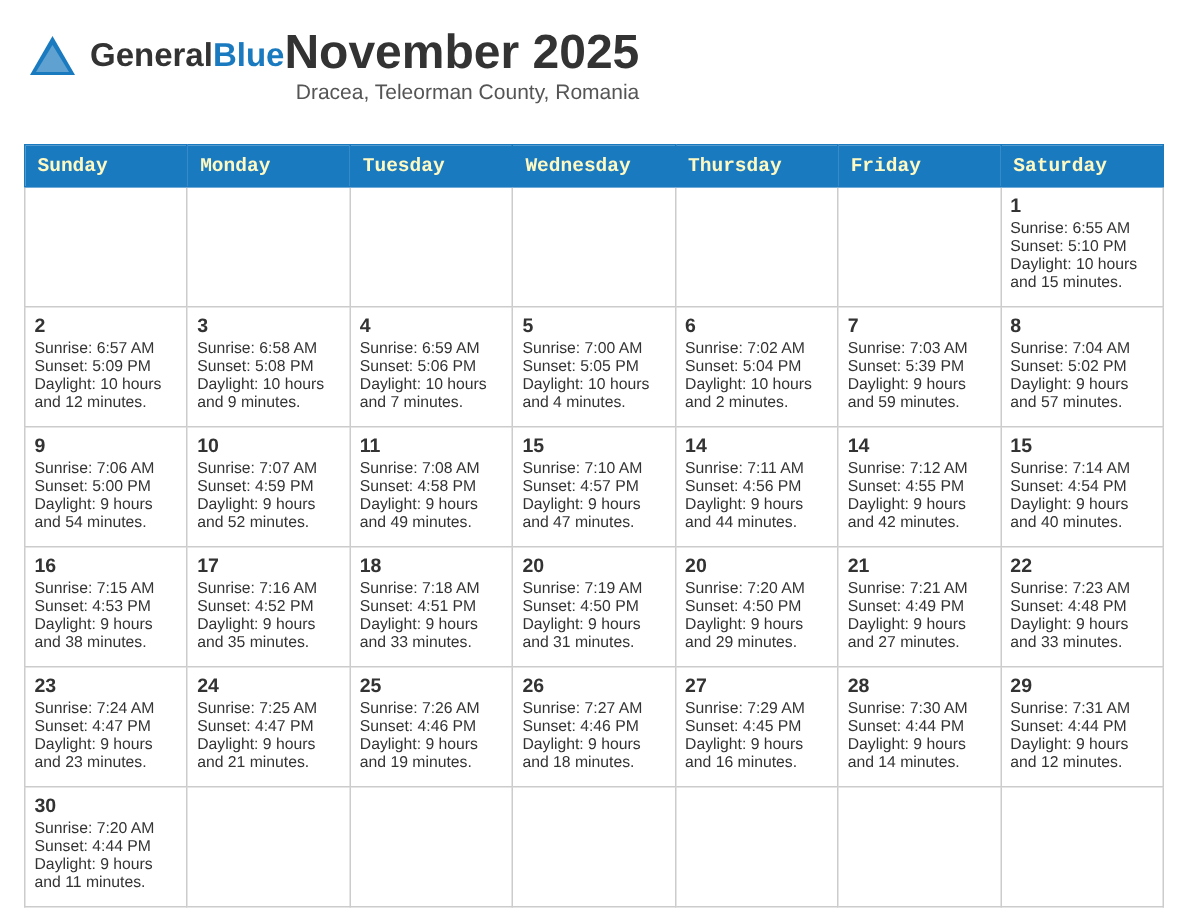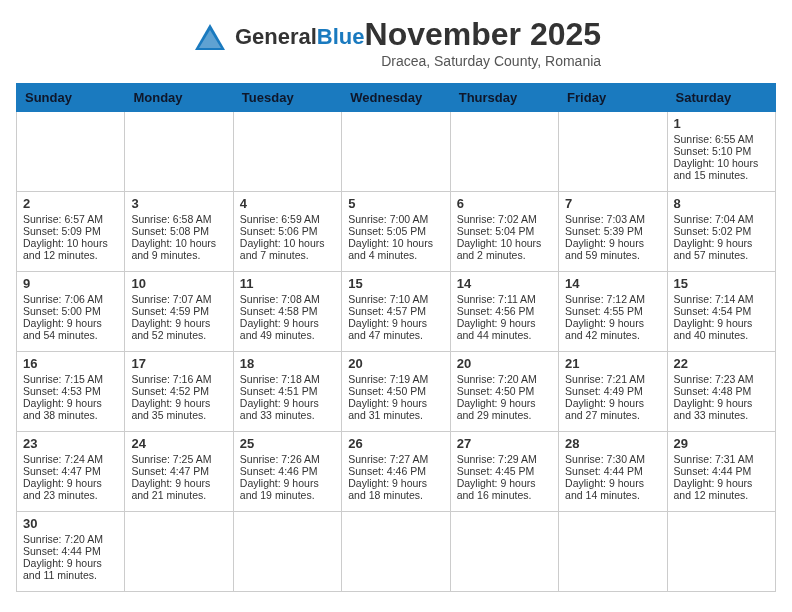--- a/index.html
+++ b/index.html
@@ -5,23 +5,23 @@
     * { margin: 0; padding: 0; box-sizing: border-box; }
     body {
       font-family: Arial, sans-serif;
       background: #fff;
       width: 792px;
       min-height: 612px;
       padding: 16px;
     }
     .header {
       display: flex;
-      justify-content: center;
+      justify-content: flex-start;
       align-items: flex-start;
-      margin-bottom: 14px;
+      margin-bottom: 27px;
     }
     .logo {
       display: flex;
       flex-direction: column;
       align-items: flex-start;
     }
     .logo-text {
       font-size: 22px;
       font-weight: bold;
       color: #333;
@@ -52,26 +52,27 @@
       font-size: 14px;
       color: #555;
     }
     .calendar {
       width: 100%;
       border-collapse: collapse;
       border: 1px solid #ccc;
     }
     .calendar th {
       background: #1a7abf;
-      color: #0f172a;
+      color: #fef9c3;
       text-align: left;
       padding: 6px 8px;
       font-size: 13px;
       font-weight: bold;
       border: 1px solid #1a7abf;
+      font-family: Liberation Mono, monospace;
     }
     .calendar td {
       border: 1px solid #ccc;
       vertical-align: top;
       padding: 4px 6px;
       font-size: 10.5px;
       color: #333;
       width: calc(100% / 7);
       height: 80px;
     }
@@ -99,21 +100,21 @@
         <polygon points="19,4 34,30 4,30" fill="#1a7abf"></polygon>
         <polygon points="19,10 30,28 8,28" fill="#fff" opacity="0.3"></polygon>
       </svg>
     </div>
     <div class="logo">
       <div class="logo-text">General<span>Blue</span></div>
     </div>
   </div>
   <div class="title-area">
     <div class="month-title">November 2025</div>
-    <div class="subtitle">Dracea, Saturday County, Romania</div>
+    <div class="subtitle">Dracea, Teleorman County, Romania</div>
   </div>
 </div>
 
 <table class="calendar">
   <thead>
     <tr>
     <th>Sunday</th>
         <th>Monday</th>
         <th>Tuesday</th>
         <th>Wednesday</th>

